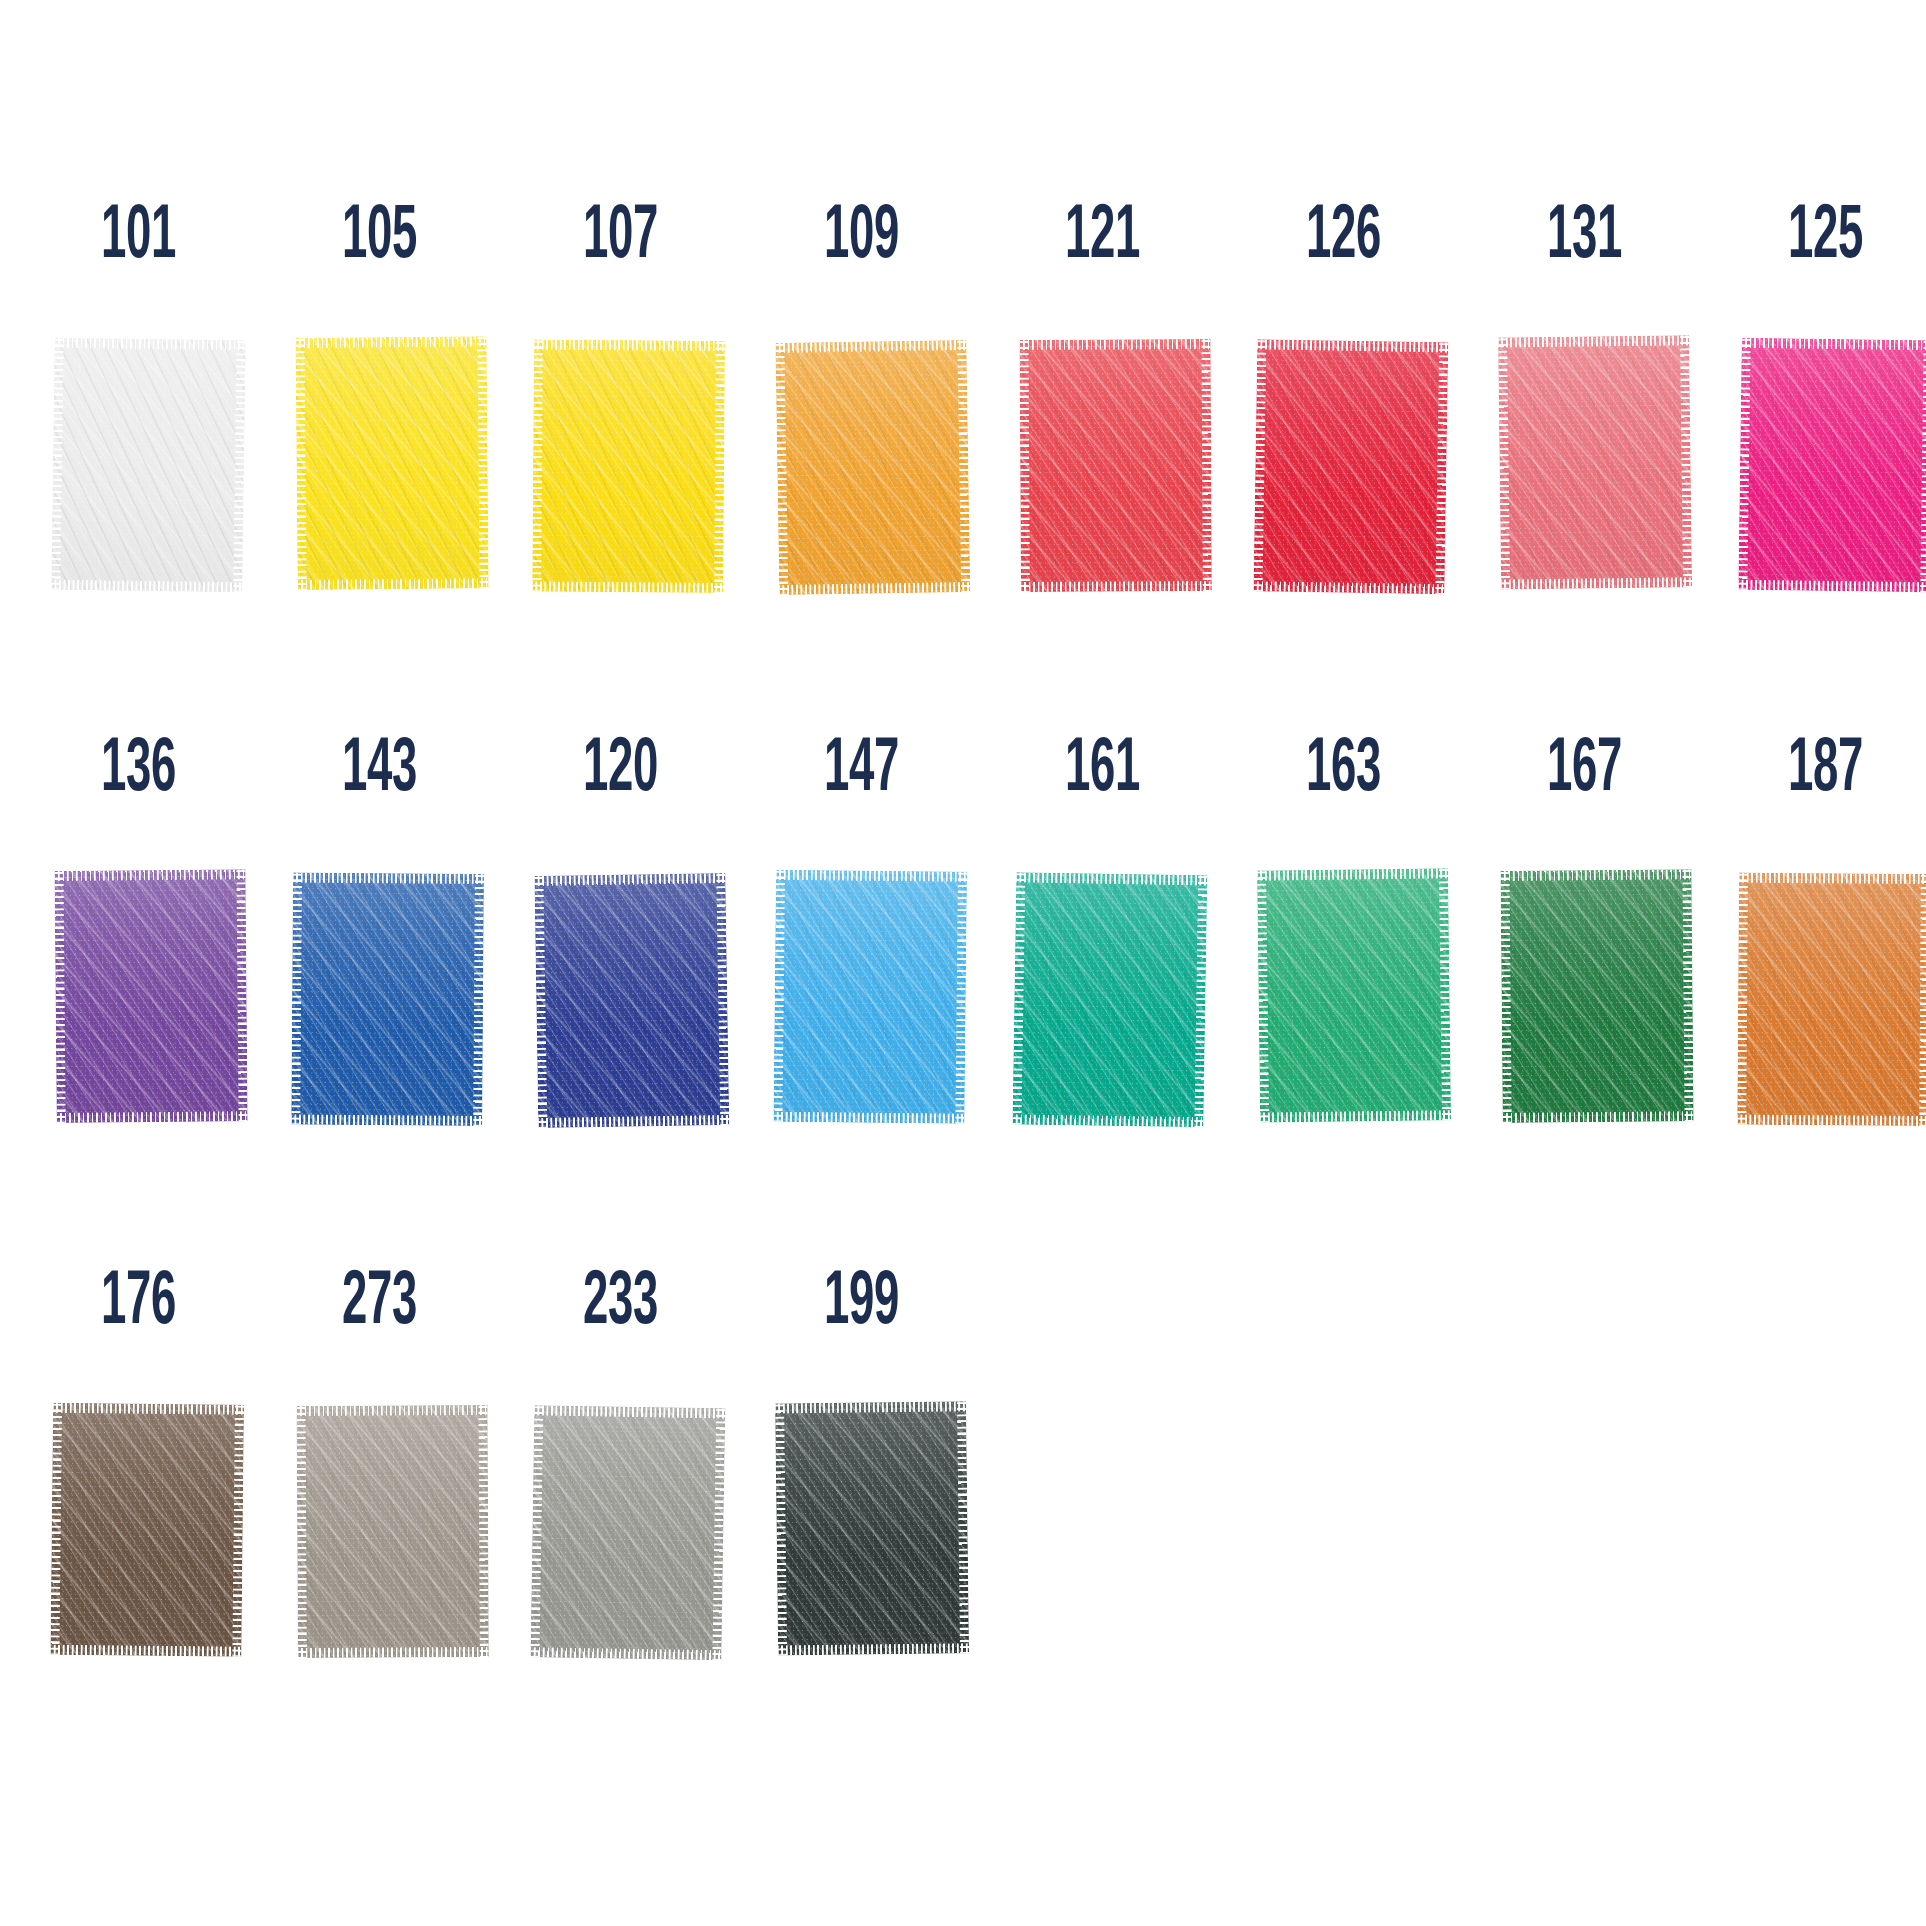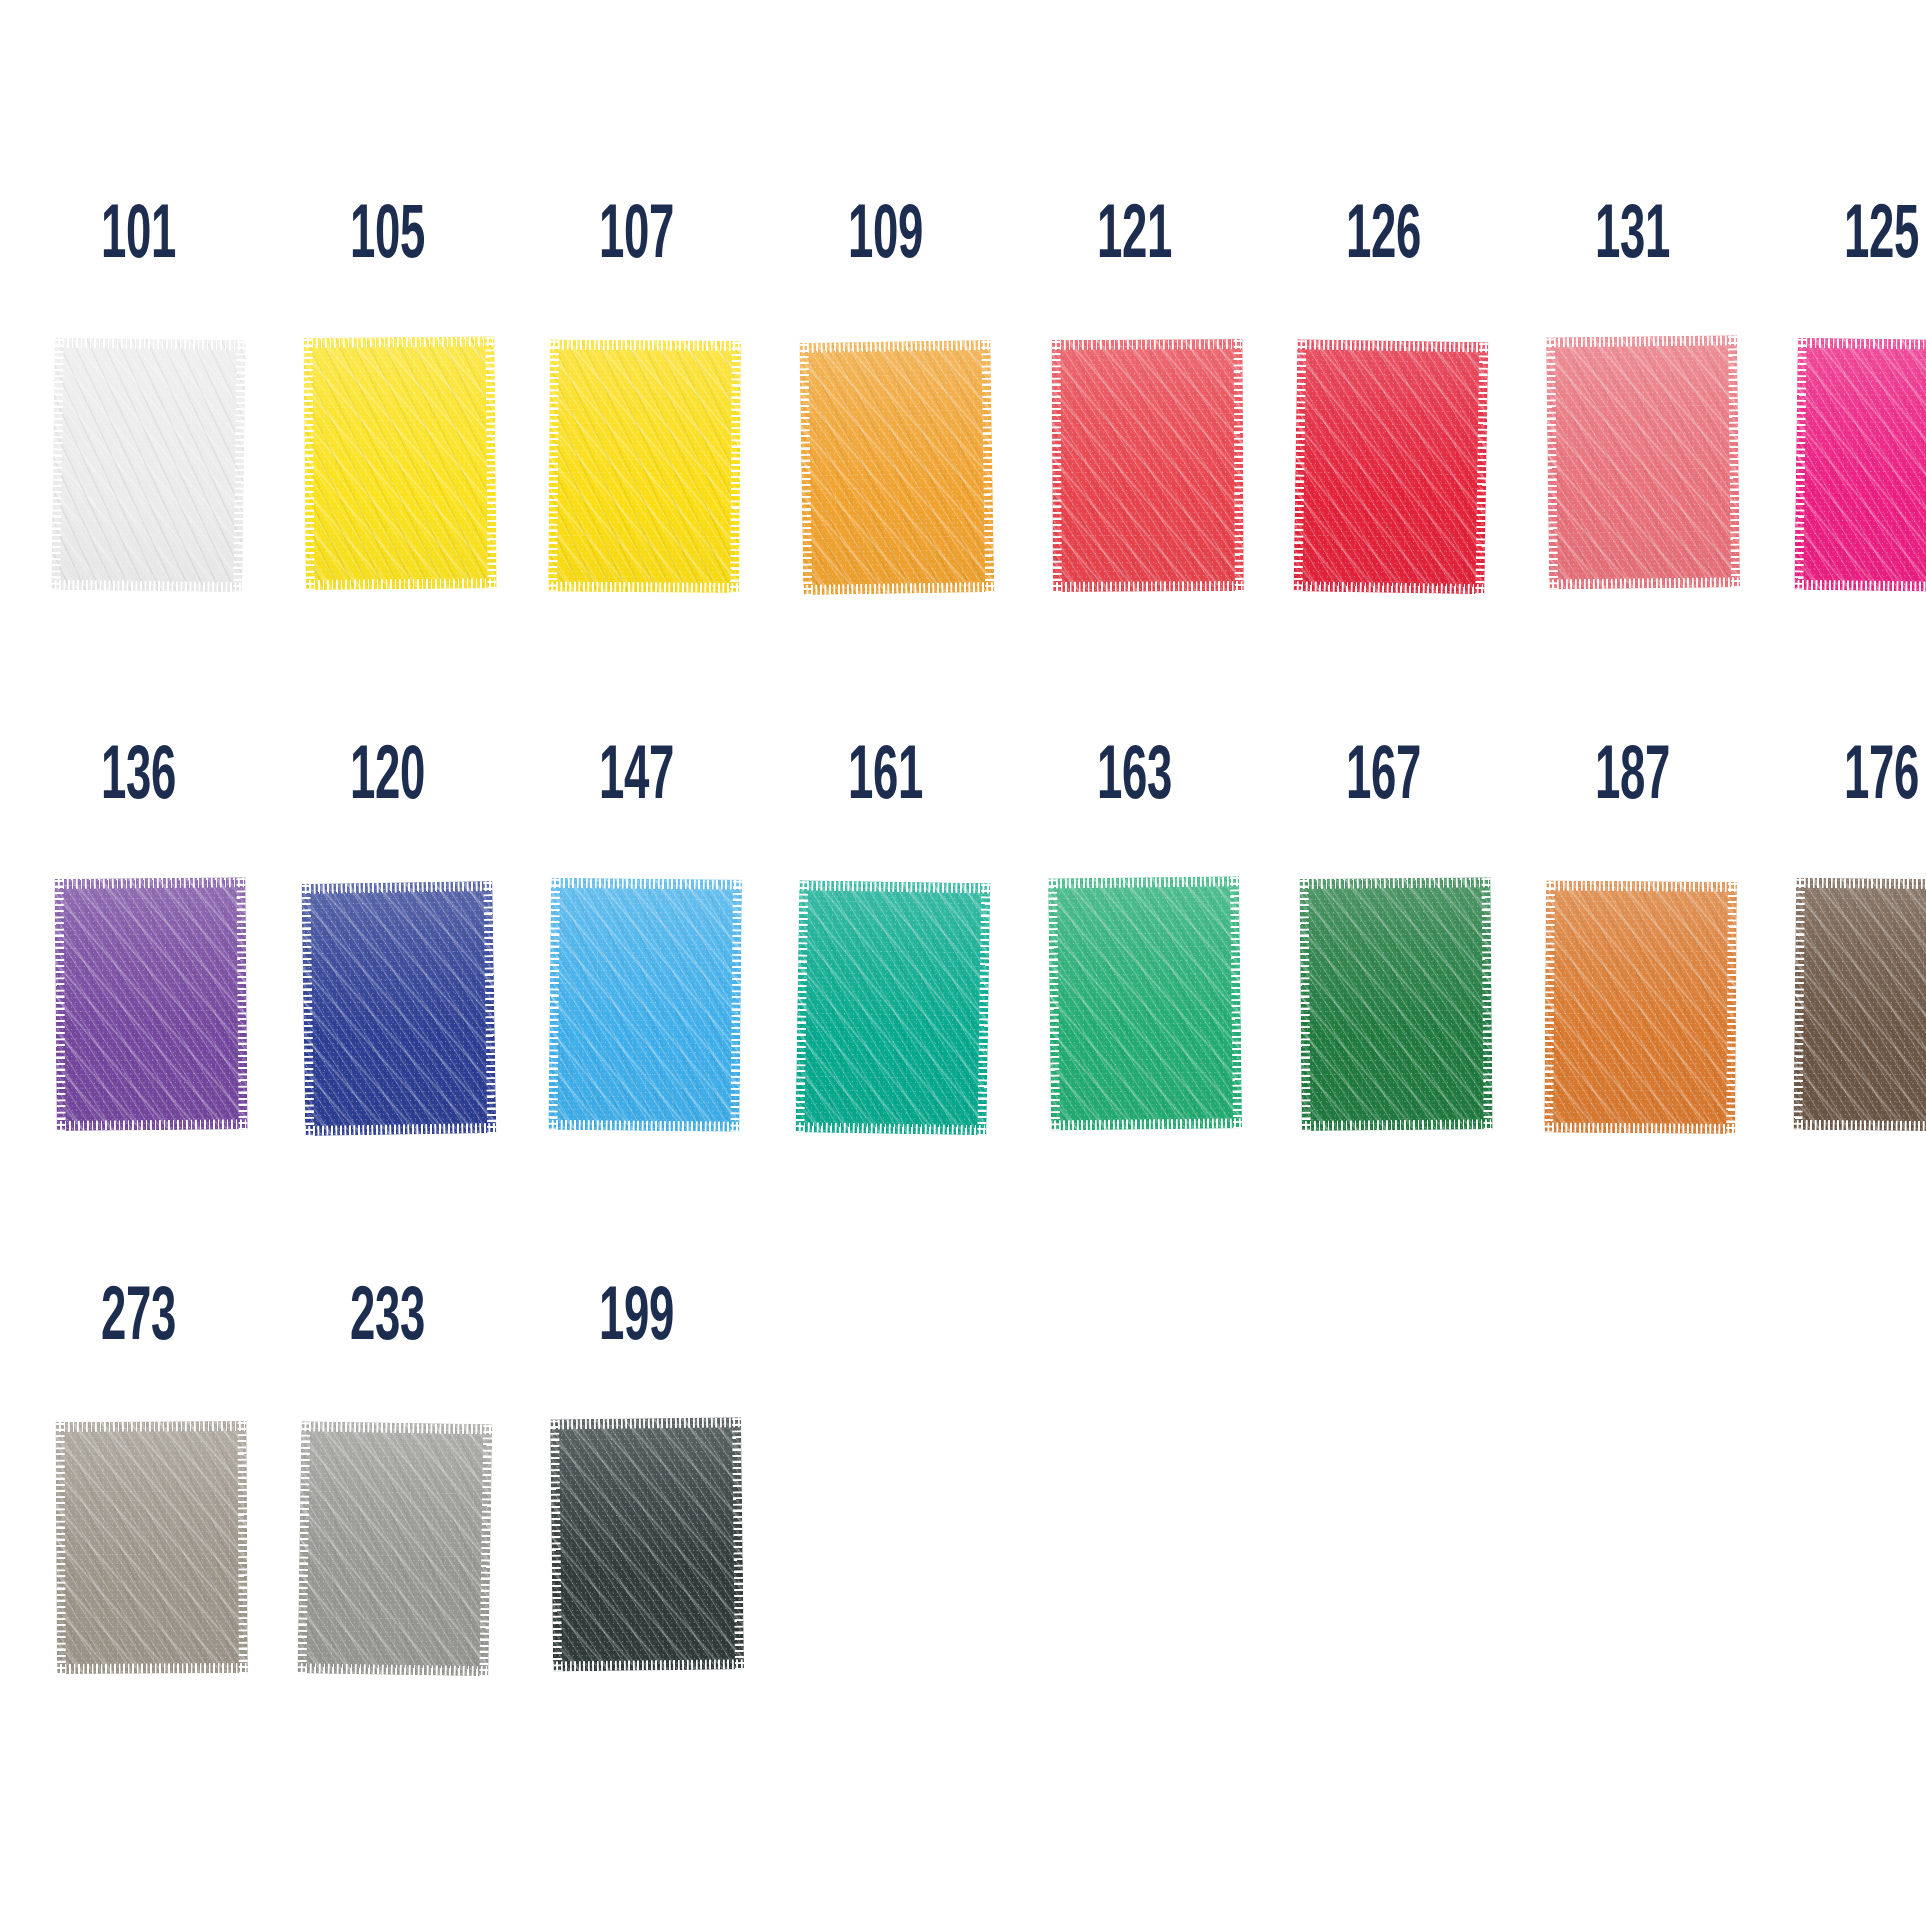--- a/index.html
+++ b/index.html
@@ -24,21 +24,20 @@
   .swatch-grid {
     position: absolute;
     left: 39px;
     top: 193px;
     width: 1862px;
     display: grid;
     grid-template-columns: repeat(8, 241px);
     grid-auto-rows: 533px;
     column-gap: 0px;
     row-gap: 0px;
-    gap: 8px;
   }
 
   .swatch-cell {
     position: relative;
     width: 241px;
     height: 533px;
   }
 
   .swatch-label {
     position: absolute;
@@ -334,20 +333,37 @@
             <div class="grain"></div>
             <div class="press"></div>
             <div class="edge-top"></div>
             <div class="edge-bottom"></div>
             <div class="edge-left"></div>
             <div class="edge-right"></div>
           </div>
         </div>
       </div>
       <div class="swatch-cell">
+        <div class="swatch-label">143</div>
+        <div class="swatch-patch-wrap" style="transform: rotate(0.4deg) translate(-1.9px, 1.3px);">
+          <div class="swatch-patch" style="--c: #1f5bab;">
+            <div class="base"></div>
+            <div class="hatch-a"></div>
+            <div class="hatch-b"></div>
+            <div class="hatch-c"></div>
+            <div class="grain"></div>
+            <div class="press"></div>
+            <div class="edge-top"></div>
+            <div class="edge-bottom"></div>
+            <div class="edge-left"></div>
+            <div class="edge-right"></div>
+          </div>
+        </div>
+      </div>
+      <div class="swatch-cell">
         <div class="swatch-label">120</div>
         <div class="swatch-patch-wrap" style="transform: rotate(-0.9deg) translate(1.3px, 2.6px);">
           <div class="swatch-patch" style="--c: #2c3d93;">
             <div class="base"></div>
             <div class="hatch-a"></div>
             <div class="hatch-b"></div>
             <div class="hatch-c"></div>
             <div class="grain"></div>
             <div class="press"></div>
             <div class="edge-top"></div>

